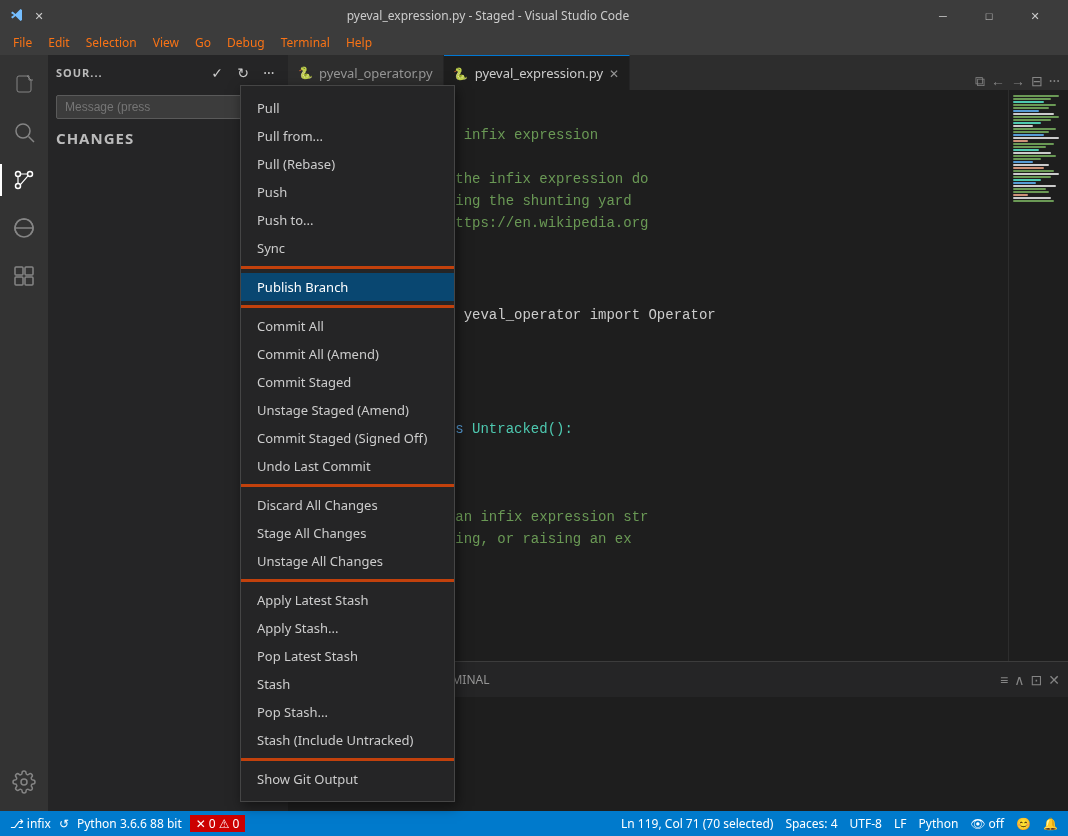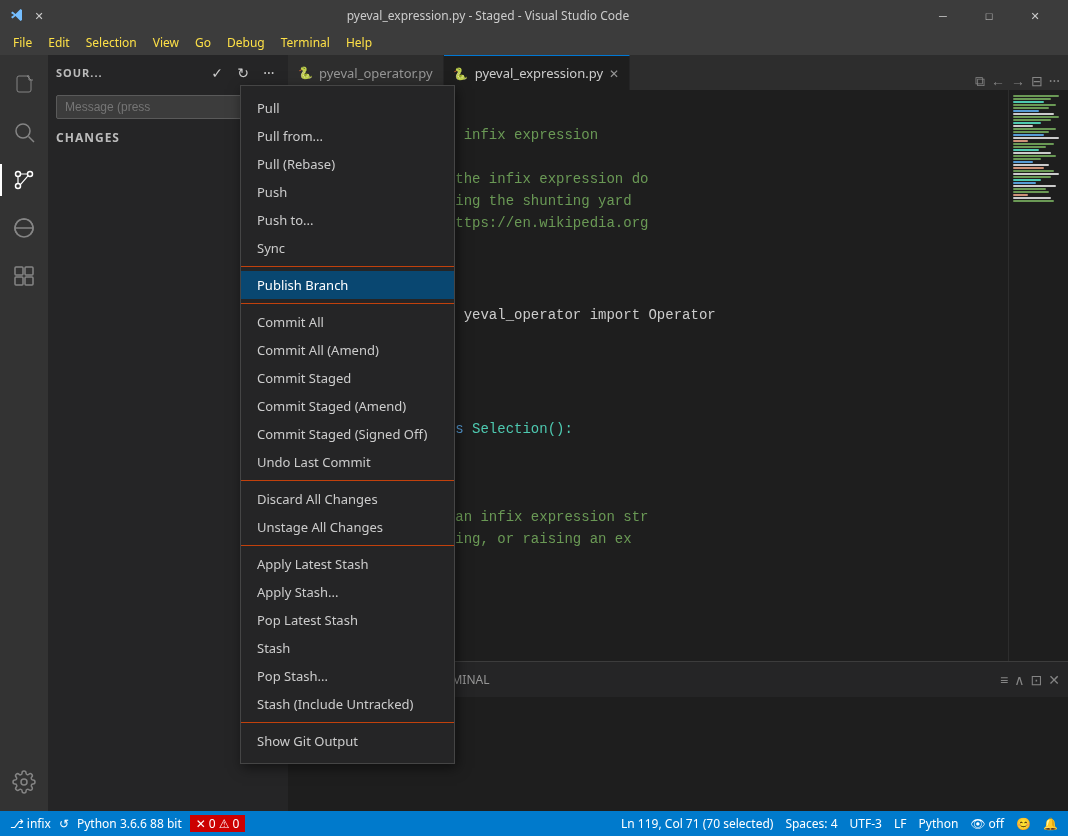--- a/index.html
+++ b/index.html
@@ -62,21 +62,21 @@
     #menubar {
       height: 25px;
       background: #3c3c3c;
       display: flex;
       align-items: center;
       padding: 0 5px;
     }
     .menu-item {
       padding: 2px 8px;
       font-size: 12px;
-      color: #fde047;
+      color: #f97316;
       cursor: pointer;
       border-radius: 3px;
     }
 
     
     #main {
       display: flex;
       height: calc(836px - 55px - 25px);
     }
 
@@ -163,41 +163,41 @@
       font-size: 12px;
       border-radius: 2px;
       outline: none;
       width: calc(100% - 16px);
     }
 
     #changes-section {
       padding: 4px 8px;
     }
     #changes-label {
-      font-size: 12px;
+      font-size: 15px;
       font-weight: bold;
       letter-spacing: 1px;
       color: #bbbbbb;
       text-transform: uppercase;
     }
 
     
     #dropdown-menu {
       position: absolute;
       left: 240px;
       top: 85px;
       width: 215px;
       background: #252526;
       border: 1px solid #454545;
       box-shadow: 2px 4px 12px rgba(0,0,0,0.5);
       z-index: 100;
       padding: 4px 0;
     }
     .menu-group {
-      border-bottom: 1px solid #c2410c;
+      border-bottom: 3px solid #c2410c;
       padding: 4px 0;
     }
     .menu-group:last-child {
       border-bottom: none;
     }
     .dropdown-item {
       padding: 5px 16px;
       font-size: 13px;
       color: #cccccc;
       cursor: pointer;
@@ -501,27 +501,28 @@
     </div>
 
     <div class="menu-group">
       <div class="dropdown-item highlighted">Publish Branch</div>
     </div>
 
     <div class="menu-group">
       <div class="dropdown-item">Commit All</div>
       <div class="dropdown-item">Commit All (Amend)</div>
       <div class="dropdown-item">Commit Staged</div>
-      <div class="dropdown-item">Commit Staged (Amend)</div>
+      <div class="dropdown-item">Unstage Staged (Amend)</div>
       <div class="dropdown-item">Commit Staged (Signed Off)</div>
       <div class="dropdown-item">Undo Last Commit</div>
     </div>
 
     <div class="menu-group">
       <div class="dropdown-item">Discard All Changes</div>
+      <div class="dropdown-item">Stage All Changes</div>
       <div class="dropdown-item">Unstage All Changes</div>
     </div>
 
     <div class="menu-group">
       <div class="dropdown-item">Apply Latest Stash</div>
       <div class="dropdown-item">Apply Stash...</div>
       <div class="dropdown-item">Pop Latest Stash</div>
       <div class="dropdown-item">Stash</div>
       <div class="dropdown-item">Pop Stash...</div>
       <div class="dropdown-item">Stash (Include Untracked)</div>
@@ -580,21 +581,21 @@
             <span class="code-text">
               <span style="color:#c586c0">from </span><span style="color:#cccccc">yeval_operator import Operator</span>
             </span>
           </div>
           <div class="code-line">
               <span class="code-text">&nbsp;</span>
             </div>
           <div class="code-meta">days ago | 1 author (You)</div>
           <div class="code-line">
             <span class="code-text">
-              <span style="color:#569cd6">class </span><span style="color:#4ec9b0">Selection():</span>
+              <span style="color:#569cd6">class </span><span style="color:#4ec9b0">Untracked():</span>
             </span>
           </div>
           <div class="code-line">
             <span class="code-text code-string">"</span>
           </div>
           <div class="code-line">
               <span class="code-text">&nbsp;</span>
             </div>
           <div class="code-line">
             <span class="code-text code-comment">efines and parses an infix expression str</span>
@@ -683,21 +684,21 @@
     </div>
   </div>
   <div class="status-right">
     <div class="status-item">
       <span>Ln 119, Col 71 (70 selected)</span>
     </div>
     <div class="status-item">
       <span>Spaces: 4</span>
     </div>
     <div class="status-item">
-      <span>UTF-3</span>
+      <span>UTF-8</span>
     </div>
     <div class="status-item">
       <span>LF</span>
     </div>
     <div class="status-item">
       <span>Python</span>
     </div>
     <div class="status-item">
       <span>👁</span>
       <span>off</span>

